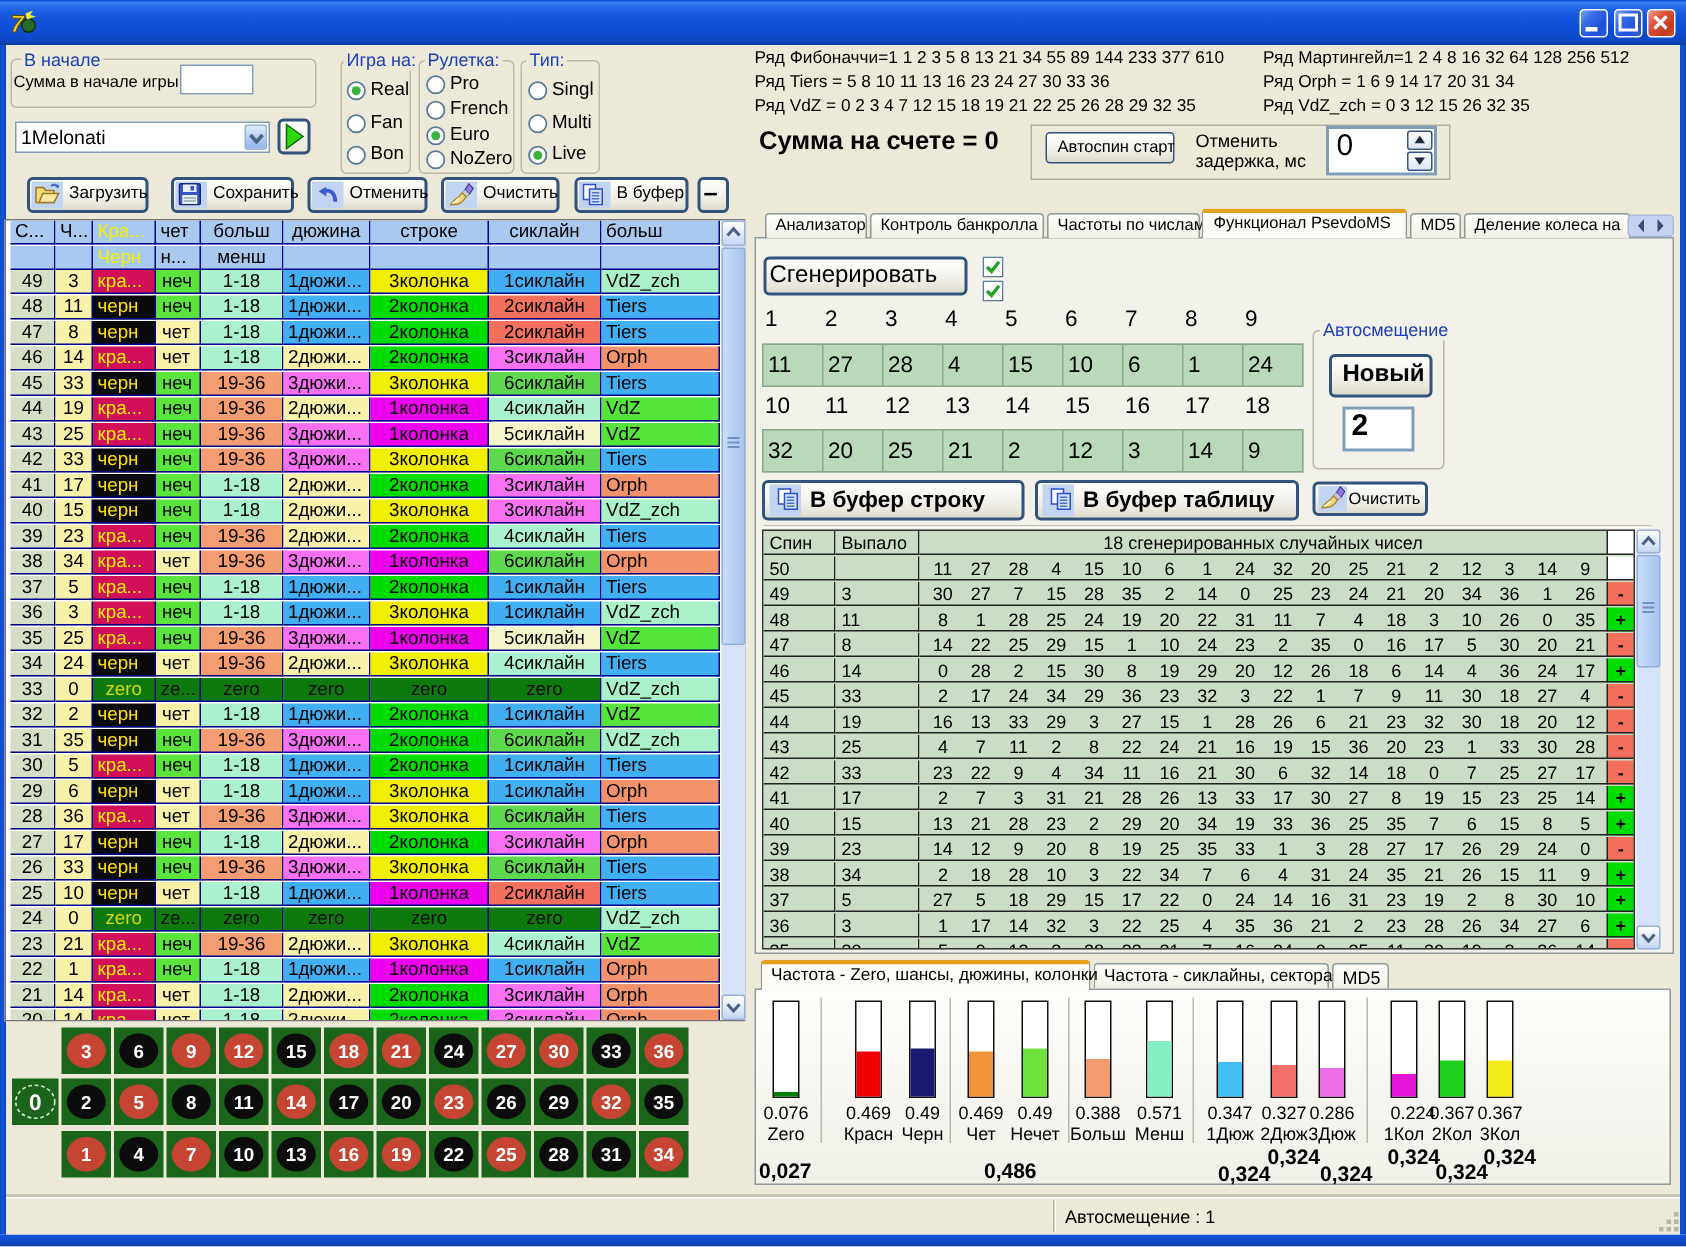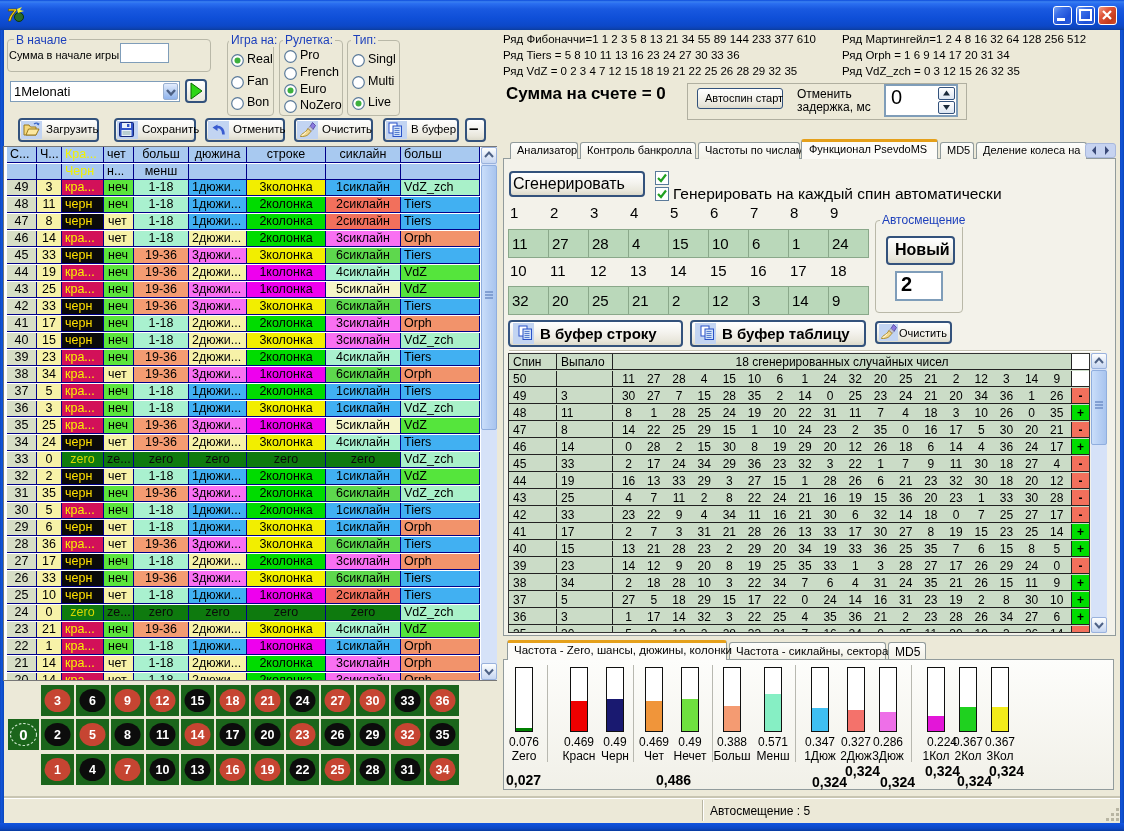--- a/index.html
+++ b/index.html
@@ -650,21 +650,21 @@
       <text x="16.5" y="20" font-size="12.5" font-weight="bold" fill="#fff" text-anchor="middle">31</text>
     </svg>
     <div class="abs" style="left:426px;top:754px;width:33px;height:31px;background:#1b651b;"></div>
     <svg class="abs" style="left:426px;top:754px" width="33" height="31">
       <ellipse cx="16.5" cy="15.5" rx="13" ry="11.5" fill="#c64532"></ellipse>
       <text x="16.5" y="20" font-size="12.5" font-weight="bold" fill="#fff" text-anchor="middle">34</text>
     </svg>
 
 <div class="abs" style="left:4px;top:798px;width:1116px;height:25px;background:#ece9d8;border-top:1px solid #fff;box-shadow:0 -2px 0 #c8c5b2;"></div>
 <div class="abs" style="left:702px;top:800px;width:2px;height:21px;border-left:1px solid #b8b5a2;border-right:1px solid #fff;"></div>
-<div class="abs txt11" style="left:710px;top:804px;font-size:12px;">Автосмещение : 5</div>
+<div class="abs txt11" style="left:710px;top:804px;font-size:12px;">Автосмещение : 1</div>
 <svg class="abs" style="left:1104px;top:806px" width="16" height="16">
 <g fill="#b8b5a2">
         <rect x="12" y="12" width="3" height="3"></rect>
         <rect x="12" y="7" width="3" height="3"></rect>
         <rect x="12" y="2" width="3" height="3"></rect>
         <rect x="7" y="7" width="3" height="3"></rect>
         <rect x="7" y="12" width="3" height="3"></rect>
         <rect x="2" y="12" width="3" height="3"></rect>
       </g>
 </svg>
@@ -716,21 +716,20 @@
 <div class="abs" style="left:513px;top:175px;font-size:16px;">Сгенерировать</div>
 
 <svg class="abs" style="left:655px;top:171px" width="14" height="14">
       <rect x="0.5" y="0.5" width="13" height="13" fill="#fff" stroke="#5a7a9a"></rect>
       <path d="M3 7 L6 10 L11 3.5" fill="none" stroke="#21a121" stroke-width="2.2"></path>
     </svg>
 <svg class="abs" style="left:655px;top:187px" width="14" height="14">
       <rect x="0.5" y="0.5" width="13" height="13" fill="#fff" stroke="#5a7a9a"></rect>
       <path d="M3 7 L6 10 L11 3.5" fill="none" stroke="#21a121" stroke-width="2.2"></path>
     </svg>
-<div class="abs" style="left:673px;top:185px;font-size:15.5px;">Генерировать на каждый спин автоматически</div>
 <div class="abs" style="left:510px;top:204px;font-size:15px;">1</div>
     <div class="abs" style="left:550px;top:204px;font-size:15px;">2</div>
     <div class="abs" style="left:590px;top:204px;font-size:15px;">3</div>
     <div class="abs" style="left:630px;top:204px;font-size:15px;">4</div>
     <div class="abs" style="left:670px;top:204px;font-size:15px;">5</div>
     <div class="abs" style="left:710px;top:204px;font-size:15px;">6</div>
     <div class="abs" style="left:750px;top:204px;font-size:15px;">7</div>
     <div class="abs" style="left:790px;top:204px;font-size:15px;">8</div>
     <div class="abs" style="left:830px;top:204px;font-size:15px;">9</div>
     <div class="abs" style="left:510px;top:262px;font-size:15px;">10</div>

